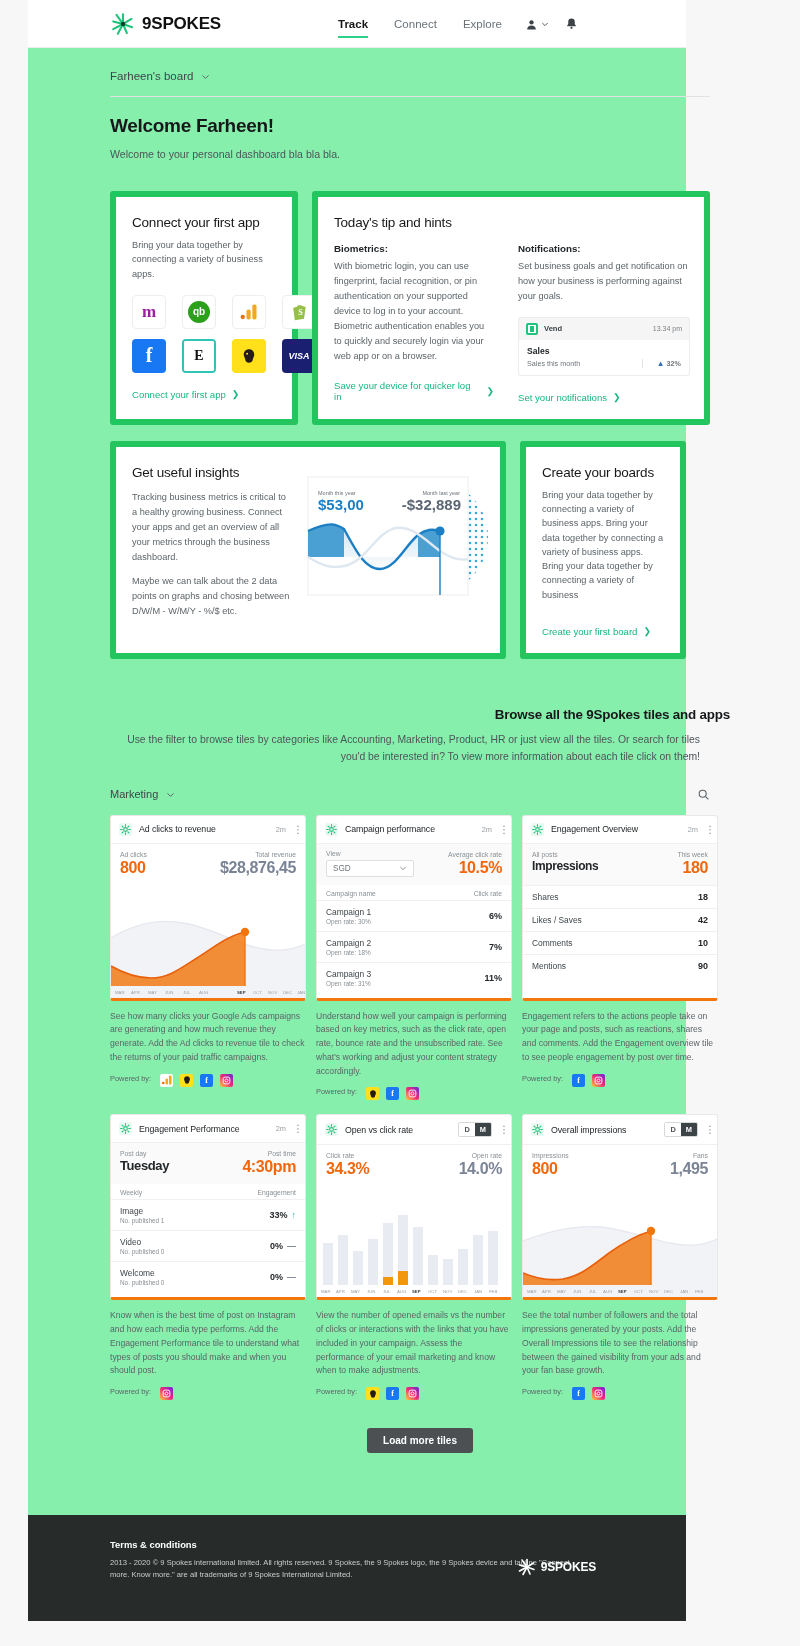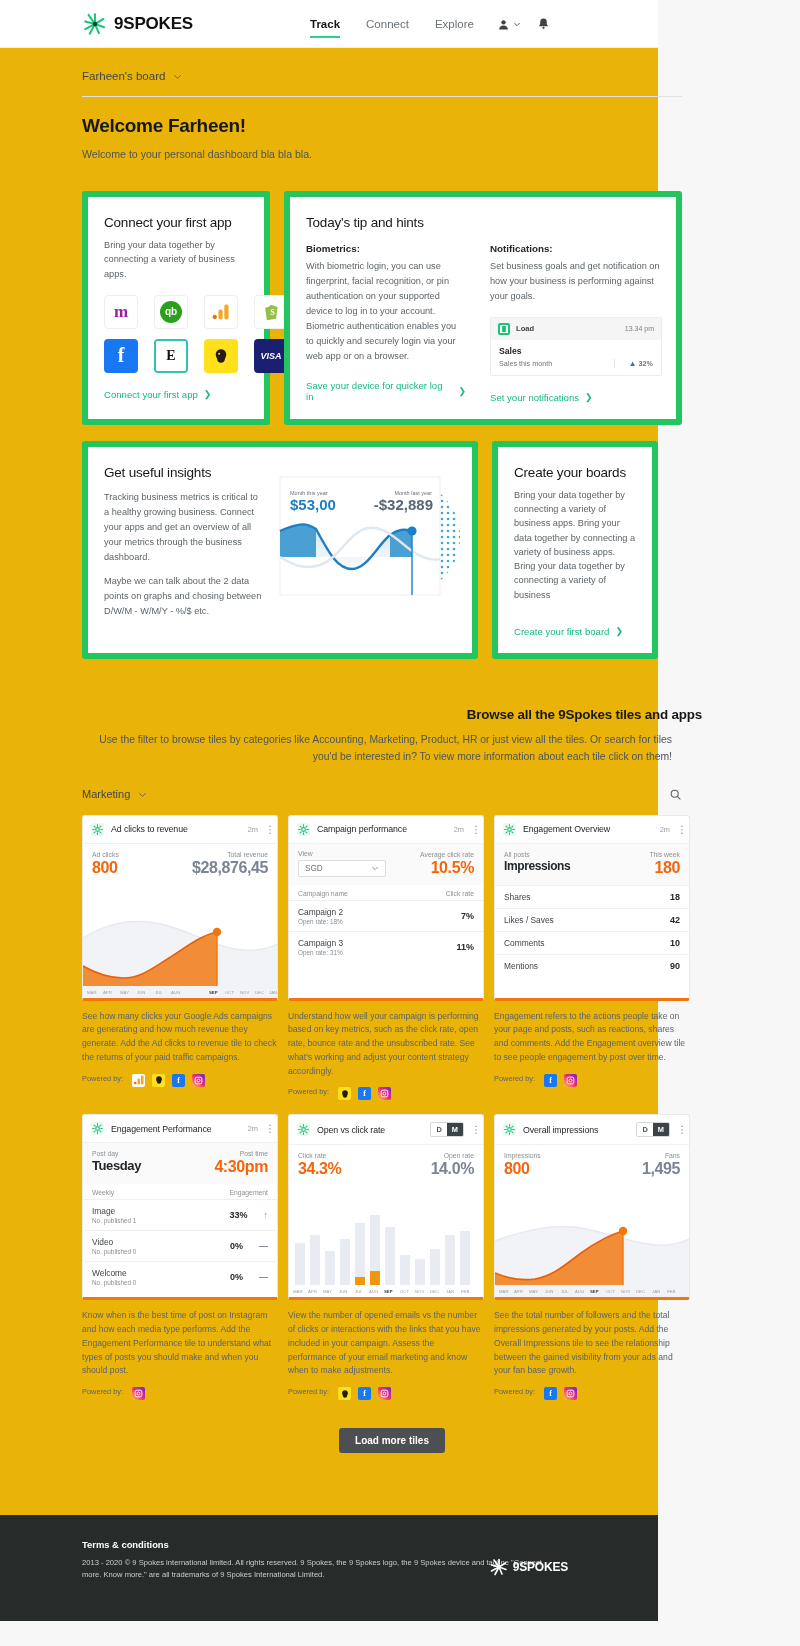--- a/index.html
+++ b/index.html
@@ -3,21 +3,21 @@
 <meta charset="utf-8">
 <style>
   * { box-sizing: border-box; margin: 0; padding: 0; }
   html, body {
     width: 800px;
     background: #f7f7f7;
     font-family: "Liberation Sans", sans-serif;
     color: #2b2b2b;
     -webkit-font-smoothing: antialiased;
   }
-  .page { width: 658px; position: relative; background: #eab308; }
+  .page { width: 658px; position: relative; background: #86efac; margin-left: 28px; }
 
   
   .topbar {
     height: 48px;
     background: #ffffff;
     border-bottom: 1px solid #ececec;
     display: flex;
     align-items: center;
     padding: 0 0 0 82px;
     position: relative;
@@ -129,21 +129,21 @@
   .stat.r { text-align: right; }
   .or { color: #f2660c; }
   .bl { color: #7b8495; }
   .dk { color: #23272a; }
 
   .listrow { display: flex; justify-content: space-between; align-items: center;
              padding: 6px 9px; border-top: 1px solid #f0f0f0; }
   .listrow .nm { font-size: 8.4px; color: #3f464b; }
   .listrow .nm small { display: block; font-size: 6.4px; color: #8a9095; margin-top: 1px; }
   .listrow .vl { font-size: 9px; font-weight: bold; color: #23272a; }
-  .listrow .vl.trend { display: flex; align-items: center; gap: 16px; }
+  .listrow .vl.trend { display: flex; align-items: center; gap: 4px; }
   .up { color: #2cc98a; font-size: 9px; }
   .flat { color: #7b8495; font-size: 9px; }
 
   .subhead { display: flex; justify-content: space-between; padding: 5px 9px 3px 9px; }
   .subhead span { font-size: 6.8px; color: #8a9095; }
 
   .viewsel { padding: 6px 9px 8px 9px; background: #fafafa; display: flex; justify-content: space-between; align-items: flex-end; }
   .selbox { border: 1px solid #dcdee0; border-radius: 2px; background: #fff; width: 88px;
             display: flex; align-items: center; justify-content: space-between; padding: 3px 6px; margin-top: 3px; }
   .selbox span { font-size: 8.2px; color: #6e757a; }
@@ -280,21 +280,21 @@
           </div>
         </div>
         <div class="tipcol">
           <h3>Notifications:</h3>
           <p>Set business goals and get notification on how your business is performing against your goals.</p>
           <div class="notifbox">
             <div class="notifhead">
               <span class="vend-ic">
                   <i></i>
                 </span>
-              <span class="nm">Load</span>
+              <span class="nm">Vend</span>
               <span class="tm">13.34 pm</span>
             </div>
             <div class="notifbody">
               <div class="t">Sales</div>
               <div class="r">
                 <span>Sales this month</span>
                 <b><em>▲</em> <span>32%</span></b>
               </div>
             </div>
           </div>
@@ -482,20 +482,24 @@
             </div>
           </div>
           <div class="stat r">
             <div class="lb">Average click rate</div>
             <div class="vl or">10.5%</div>
           </div>
         </div>
         <div class="subhead">
           <span>Campaign name</span>
           <span>Click rate</span>
+        </div>
+        <div class="listrow">
+          <div class="nm"><span>Campaign 1</span><small>Open rate: 30%</small></div>
+          <div class="vl">6%</div>
         </div>
         <div class="listrow">
           <div class="nm"><span>Campaign 2</span><small>Open rate: 18%</small></div>
           <div class="vl">7%</div>
         </div>
         <div class="listrow">
           <div class="nm"><span>Campaign 3</span><small>Open rate: 31%</small></div>
           <div class="vl">11%</div>
         </div>
       </div>

